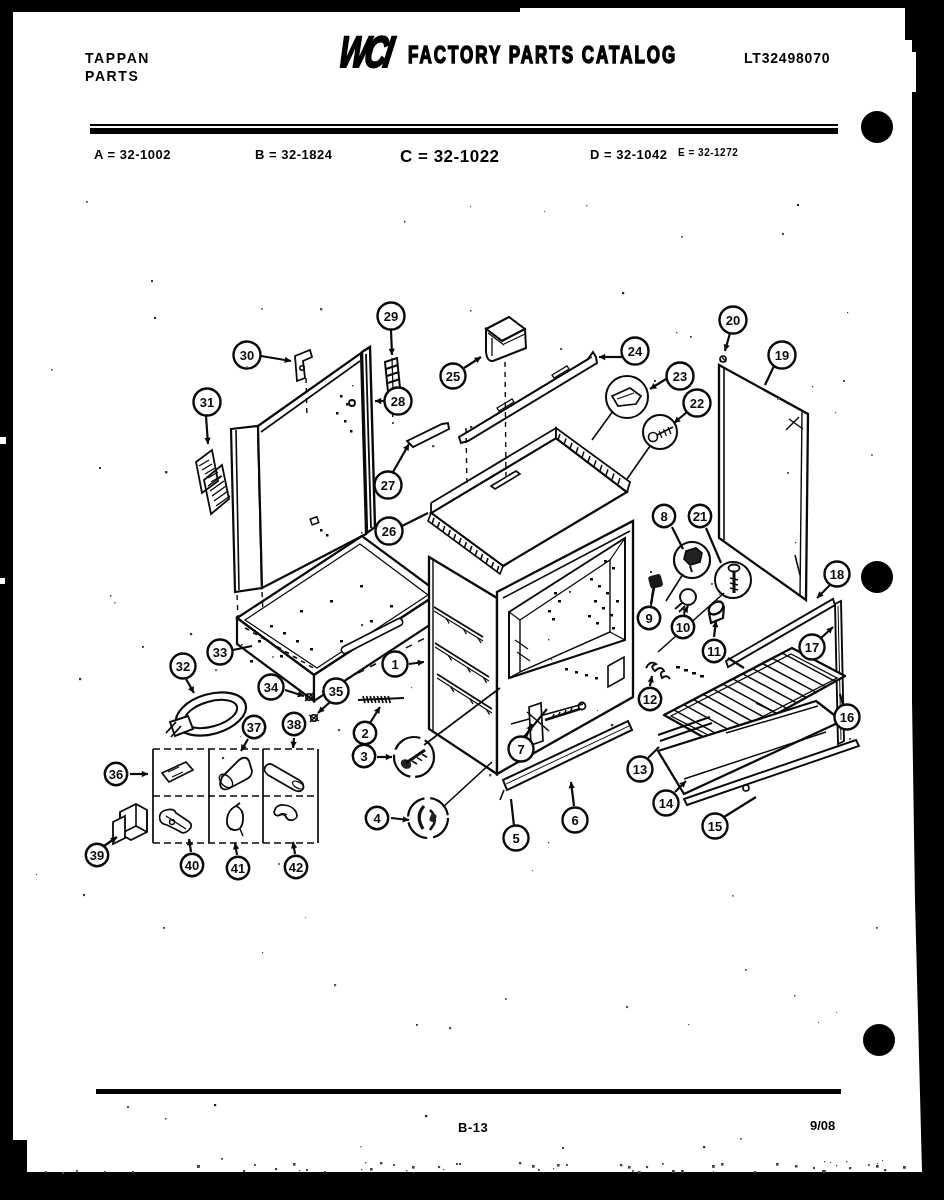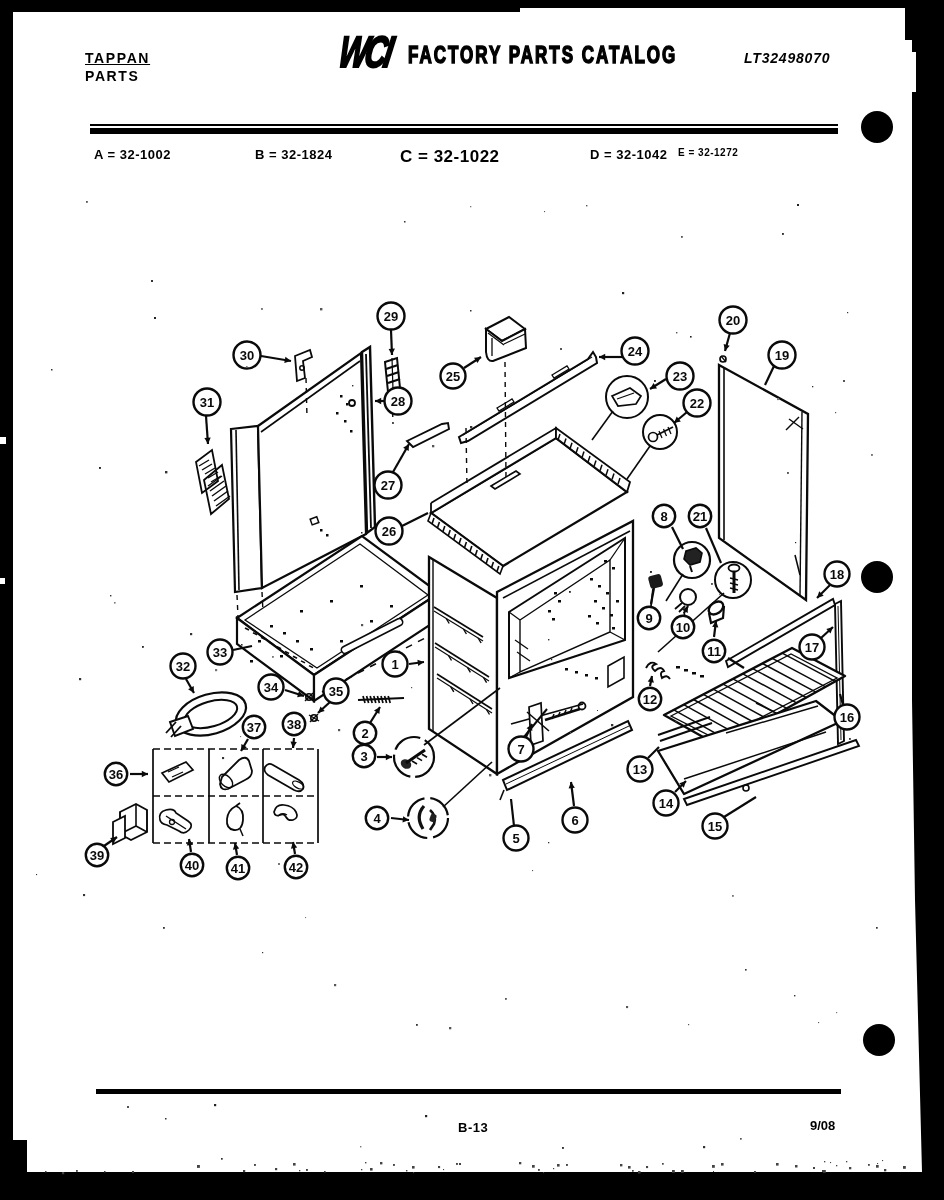--- a/index.html
+++ b/index.html
@@ -16,25 +16,25 @@
 <div class="blk" style="left:912px;top:0;width:32px;height:1200px;"></div>
 <div class="blk" style="left:0;top:1172px;width:944px;height:28px;"></div>
 <div class="blk" style="left:905px;top:0;width:10px;height:40px;"></div>
 <div class="abs" style="left:911px;top:52px;width:5px;height:40px;background:#fff;"></div>
 <div class="abs" style="left:0px;top:437px;width:6px;height:7px;background:#fff;"></div>
 <div class="abs" style="left:0px;top:578px;width:5px;height:6px;background:#fff;"></div>
 <div class="abs" style="left:861px;top:111px;width:32px;height:32px;border-radius:50%;background:#000;"></div>
 <div class="abs" style="left:861px;top:561px;width:32px;height:32px;border-radius:50%;background:#000;"></div>
 <div class="abs" style="left:863px;top:1024px;width:32px;height:32px;border-radius:50%;background:#000;"></div>
 
-<div class="txt" style="left:85px;top:50px;font-size:14px;letter-spacing:1.6px;text-decoration:underline;">TAPPAN</div>
+<div class="txt" style="left:85px;top:50px;font-size:14px;letter-spacing:1.6px;">TAPPAN</div>
 <div class="txt" style="left:85px;top:68px;font-size:14px;letter-spacing:1.6px;">PARTS</div>
 <div class="txt" style="left:344px;top:27px;font-size:36px;font-style:italic;letter-spacing:-3.5px;transform:skewX(-10deg) scale(0.85,1.22);transform-origin:top left;-webkit-text-stroke:1.8px #000;">WCI</div>
 <div class="txt" style="left:408px;top:42px;font-size:17px;letter-spacing:2px;-webkit-text-stroke:1.1px #000;transform:scaleY(1.38);transform-origin:top left;">FACTORY PARTS CATALOG</div>
-<div class="txt" style="left:744px;top:50px;font-size:14px;letter-spacing:0.8px;font-style:italic;">LT32498070</div>
+<div class="txt" style="left:744px;top:50px;font-size:14px;letter-spacing:0.8px;">LT32498070</div>
 
 <div class="blk" style="left:90px;top:124px;width:748px;height:2px;"></div>
 <div class="blk" style="left:90px;top:128px;width:748px;height:6px;"></div>
 
 <div class="txt" style="left:94px;top:147px;font-size:13px;letter-spacing:0.5px;">A = 32-1002</div>
 <div class="txt" style="left:255px;top:147px;font-size:13px;letter-spacing:0.5px;">B = 32-1824</div>
 <div class="txt" style="left:400px;top:147px;font-size:17px;letter-spacing:0.5px;">C = 32-1022</div>
 <div class="txt" style="left:546px;top:147px;font-size:13px;letter-spacing:0.5px;padding-left:44px;">D = 32-1042</div>
 <div class="txt" style="left:678px;top:147px;font-size:10px;letter-spacing:0.5px;">E = 32-1272</div>
 

